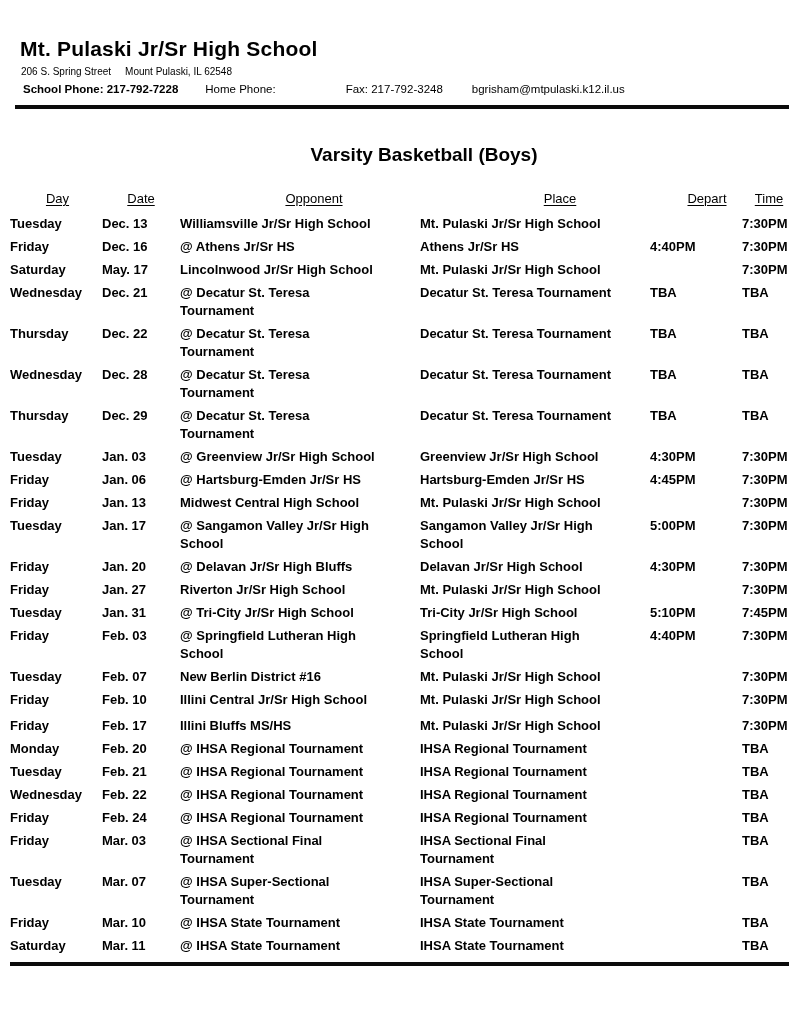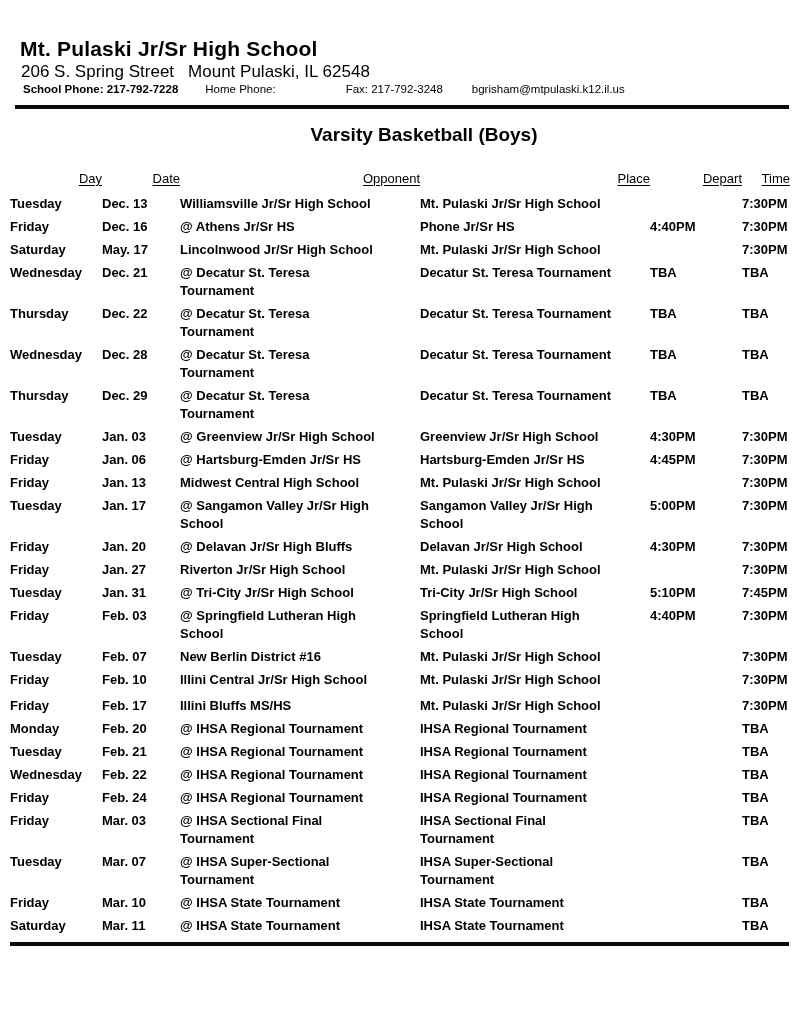--- a/index.html
+++ b/index.html
@@ -16,21 +16,21 @@
   
   .school-name {
     margin-left: 20px;
     font-size: 21px;
     line-height: 21px;
     font-weight: 700;
     letter-spacing: 0.2px;
   }
   .addr-line {
     margin: 6px 17px 0 21px;
-    font-size: 17px;
+    font-size: 10px;
     line-height: 13px;
   }
   .addr-line .seg-gap { margin-left: 14px; }
   .contact-line {
     margin: 5px 0 0 23px;
     font-size: 11.5px;
     line-height: 13px;
   }
   .contact-line span { margin-right: 0; }
   .contact-line .g1 { margin-right: 27px; font-weight: bold; }
@@ -38,42 +38,42 @@
   .contact-line .g3 { margin-right: 29px; padding-left: 39px; }
   .rule {
     height: 4px;
     background: #0b0b0b;
     margin-left: 15px;
     margin-right: 11px;
   }
   .top-rule { margin-top: 9px; }
 
   
-  .title-block { text-align: center; margin-top: 16px; padding-left: 48px; }
+  .title-block { text-align: center; margin-top: 36px; padding-left: 48px; }
   .doc-title { font-size: 19px; line-height: 20px; font-weight: 700; }
   .doc-season { font-size: 17px; line-height: 20px; margin-top: 3px; font-weight: 400; }
 
   
   table.schedule {
     border-collapse: collapse;
     table-layout: fixed;
     width: 780px;
     margin: 26px 0 0 10px;
   }
   .c-day      { width: 92px; }
   .c-date     { width: 78px; }
   .c-opponent { width: 240px; }
   .c-place    { width: 230px; }
   .c-depart   { width: 92px; }
   .c-time     { width: 48px; }
 
   thead th {
     font-size: 13px;
     font-weight: 400;
-    text-align: right;
+    text-align: center;
     vertical-align: top;
     padding-bottom: 8px;
     line-height: 16px;
   }
   thead th .hdr { text-decoration: underline; text-underline-offset: 2px; }
   th.c-day      { padding-left: 3px; }
   th.c-opponent { padding-left: 28px; }
   th.c-place    { padding-left: 50px; }
   th.c-depart   { padding-left: 22px; }
   th.c-time     { padding-left: 6px; }
@@ -132,21 +132,21 @@
     <td class="c-opponent">Williamsville Jr/Sr High School</td>
     <td class="c-place">Mt. Pulaski Jr/Sr High School</td>
     <td class="c-depart"></td>
     <td class="c-time">7:30PM</td>
   </tr>
 
   <tr>
     <td class="c-day">Friday</td>
     <td class="c-date">Dec. 16</td>
     <td class="c-opponent">@ Athens Jr/Sr HS</td>
-    <td class="c-place">Phone Jr/Sr HS</td>
+    <td class="c-place">Athens Jr/Sr HS</td>
     <td class="c-depart">4:40PM</td>
     <td class="c-time">7:30PM</td>
   </tr>
 
   <tr>
     <td class="c-day">Saturday</td>
     <td class="c-date">May. 17</td>
     <td class="c-opponent">Lincolnwood Jr/Sr High School</td>
     <td class="c-place">Mt. Pulaski Jr/Sr High School</td>
     <td class="c-depart"></td>

